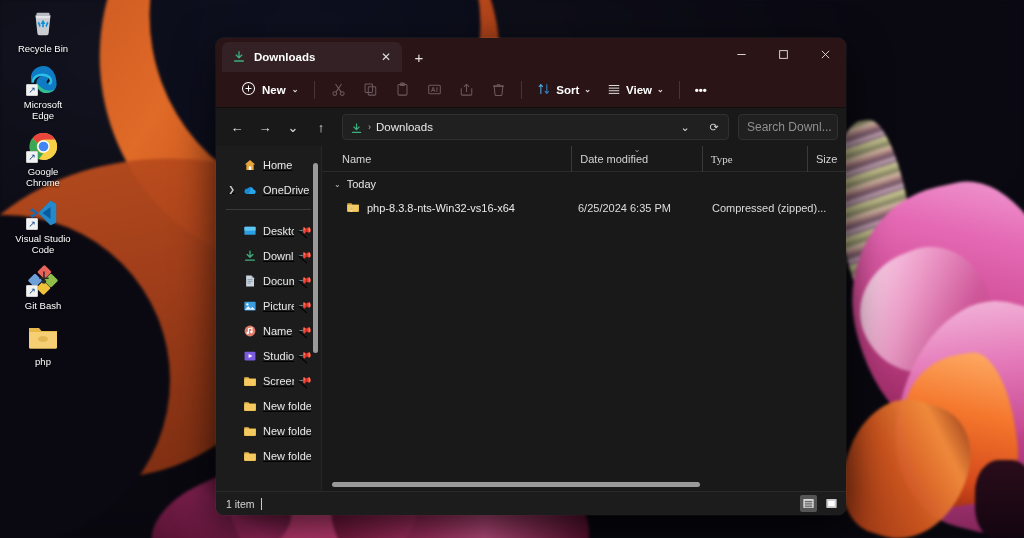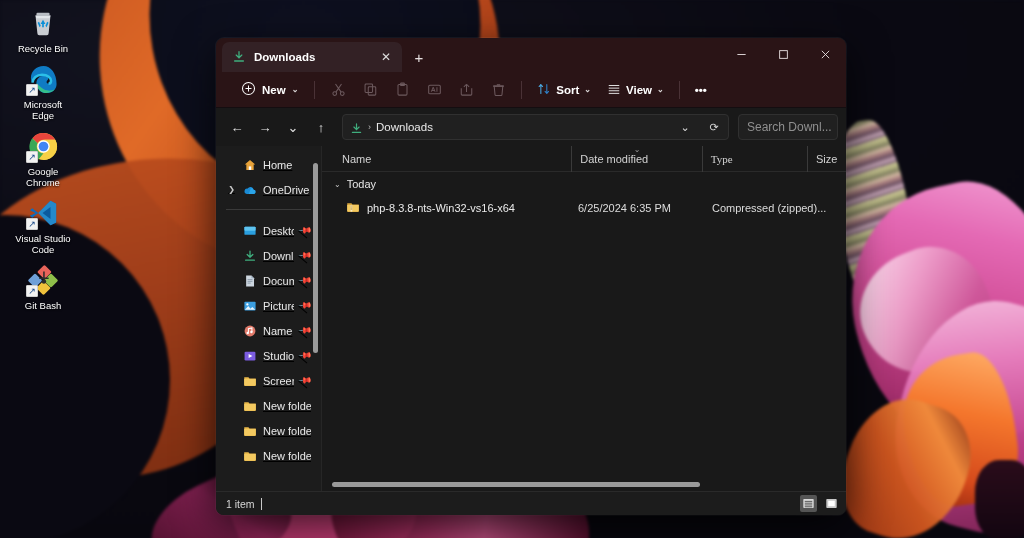--- a/index.html
+++ b/index.html
@@ -438,20 +438,30 @@
           <rect x="19" y="11" width="11" height="11" rx="1.5" fill="#8fbf4a" transform="rotate(45 24.5 16.5)"></rect>
           <rect x="11" y="19" width="11" height="11" rx="1.5" fill="#f0c23c" transform="rotate(45 16.5 24.5)"></rect>
           <path d="M17 7 v7 M17 14 h-5 M17 14 h5" stroke="#2b2b2b" stroke-width="1.6" fill="none"></path>
           <circle cx="17" cy="17.5" r="2.4" fill="#2b2b2b"></circle>
         </svg>
         <span class="shortcut-arrow">↗</span>
       </div>
       <div class="label">Git Bash</div>
     </div>
 
+    <div class="desk-icon">
+      <div class="glyph">
+        <svg width="32" height="32" viewBox="0 0 32 32">
+          <path d="M2 8 h10 l2.5 3 H30 v16 a1.5 1.5 0 0 1 -1.5 1.5 H3.5 A1.5 1.5 0 0 1 2 27 z" fill="#e9b84a"></path>
+          <path d="M2 12 h28 v15 a1.5 1.5 0 0 1 -1.5 1.5 H3.5 A1.5 1.5 0 0 1 2 27 z" fill="#f6cf74"></path>
+          <ellipse cx="16" cy="19" rx="5" ry="3" fill="#ddac46" opacity=".7"></ellipse>
+        </svg>
+      </div>
+      <div class="label">php</div>
+    </div>
 
   </div>
 
   <div id="explorer">
 
     <div class="tabstrip">
       <div class="tab">
         <span class="tab-icon">
           <svg width="14" height="14" viewBox="0 0 16 16">
             <path d="M8 2 v7 M8 9 l-3.2-3.2 M8 9 l3.2-3.2" stroke="#3fae7e" stroke-width="1.5" fill="none" stroke-linecap="round"></path>

